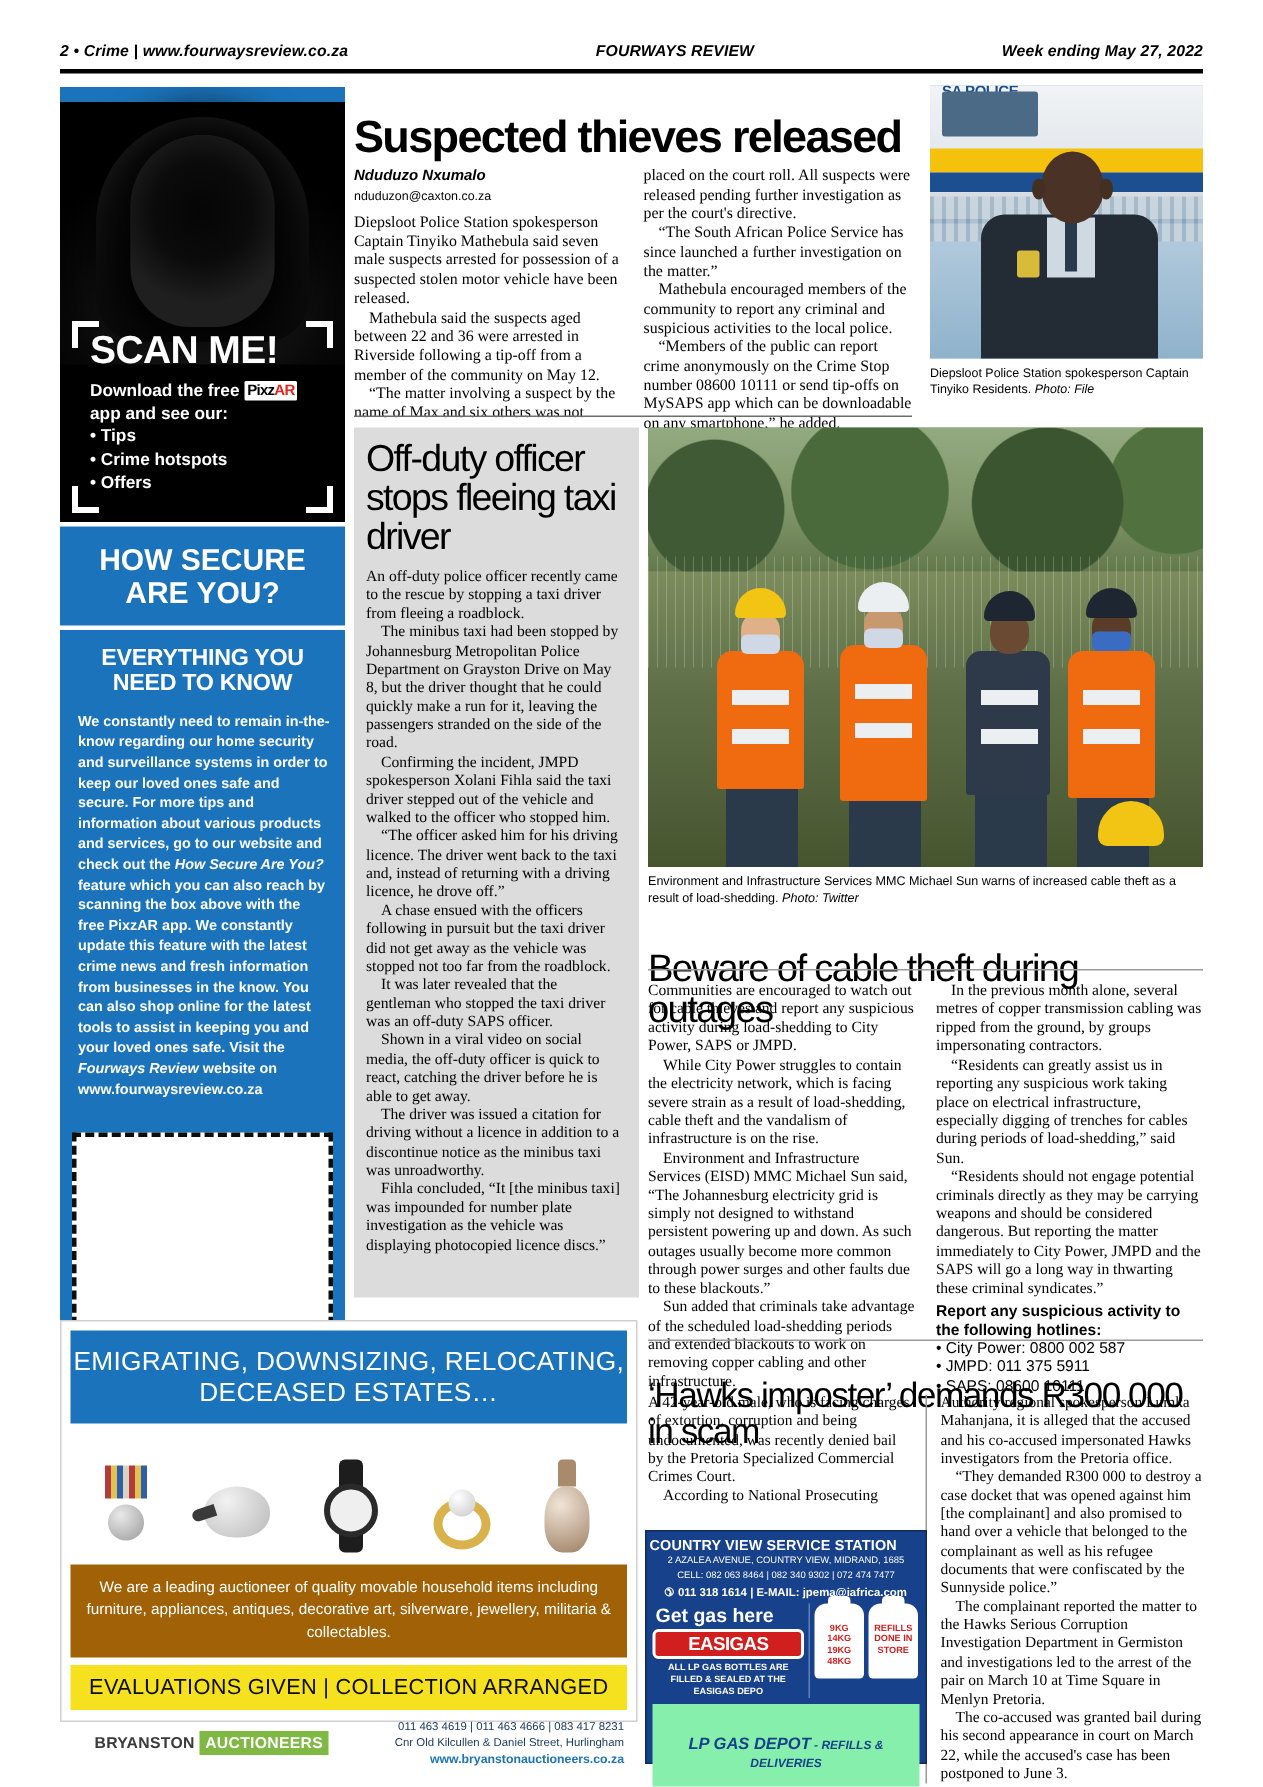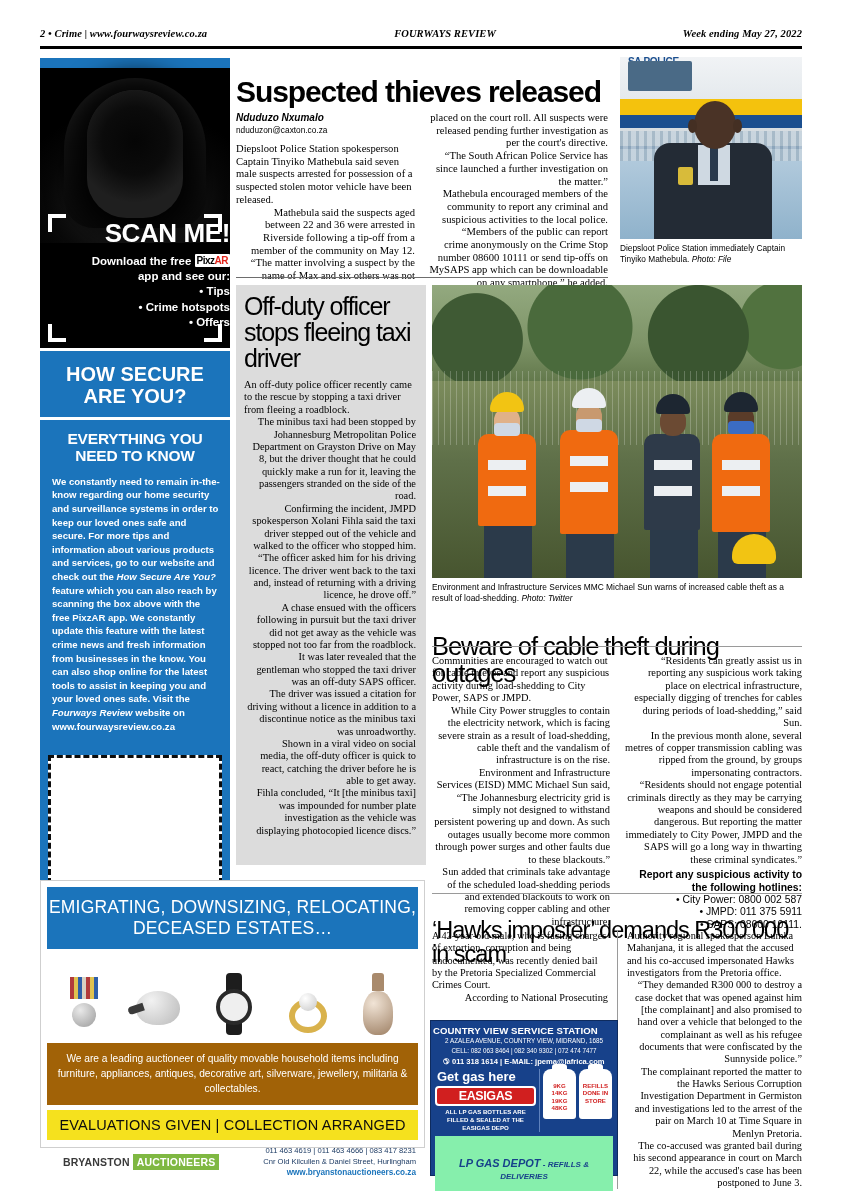--- a/index.html
+++ b/index.html
@@ -13,21 +13,21 @@
     overflow:hidden;
   }
   .page { position:absolute; inset:0; }
 
   
   .masthead {
     position:absolute; left:40px; top:28px; width:762px; height:20px;
     display:flex; align-items:flex-start; justify-content:space-between;
   }
   .mh-left, .mh-center, .mh-right {
-    font-family:Liberation Serif, serif;
+    font-family:Liberation Sans, sans-serif;
     font-weight:bold; font-style:italic; font-size:10.5px;
     letter-spacing:.1px; white-space:nowrap;text-align:center;
   }
   .mh-center { font-style:italic; }
   .mh-rule { position:absolute; left:40px; top:46px; width:762px; height:2.5px; background:#000; }
 
   
   .rail { position:absolute; left:40px; top:58px; width:190px; }
 
   .scanme {
@@ -43,21 +43,21 @@
     content:""; position:absolute; left:50%; top:22px; transform:translateX(-50%);
     width:96px; height:128px; border-radius:48px 48px 40px 40px;
     background:radial-gradient(ellipse 62% 48% at 50% 40%, #050505 0%, #0b0b0b 55%, #1f1f1f 100%);
     box-shadow:0 0 26px 16px rgba(0,0,0,.9);
   }
   .hood:before {
     content:""; position:absolute; left:50%; top:10px; transform:translateX(-50%);
     width:142px; height:150px; border-radius:72px 72px 30px 30px;
     background:linear-gradient(180deg,#262626 0%, #141414 45%, #0a0a0a 100%);
   }
-  .scan-inner { position:absolute; left:0; top:150px; width:190px; height:140px; color:#fff;text-align:right; }
+  .scan-inner { position:absolute; left:0; top:150px; width:190px; height:140px; color:#fff; }
   .corner { position:absolute; width:18px; height:18px; }
   .c-tl { left:8px;  top:6px;   border-left:4px solid #fff; border-top:4px solid #fff; }
   .c-tr { right:8px; top:6px;   border-right:4px solid #fff; border-top:4px solid #fff; }
   .c-bl { left:8px;  bottom:6px;border-left:4px solid #fff; border-bottom:4px solid #fff; }
   .c-br { right:8px; bottom:6px;border-right:4px solid #fff; border-bottom:4px solid #fff; }
   .scan-title {
     font-family:"Liberation Sans", sans-serif; font-weight:bold;
     font-size:26px; letter-spacing:-.4px; padding:12px 0 0 20px; line-height:1;
   }
   .scan-sub {
@@ -107,21 +107,21 @@
   .lead-head {
     position:absolute; left:236px; top:57px; width:372px;
     font-family:"Liberation Sans", sans-serif; font-weight:bold;
     font-size:30px; line-height:1.02; letter-spacing:-1.1px;
   }
   .lead-cols { position:absolute; left:236px; top:112px; width:372px; }
   .byline { font-family:"Liberation Sans", sans-serif; font-weight:bold; font-style:italic; font-size:10px; margin:0 0 2px; }
   .byemail { font-family:"Liberation Sans", sans-serif; font-size:8.3px; margin:0 0 8px; }
   .col2 { columns:2; column-gap:14px; }
   .bodytext p { margin:0; font-size:10.6px; line-height:1.20; text-align:left; }
-  .bodytext p + p { text-indent:10px;text-align:right; }
+  .bodytext p + p { text-indent:10px; }
 
   .lead-rule { position:absolute; left:236px; top:277px; width:372px; height:1px; background:#6d6d6d; }
 
   
   .photo-tr {
     position:absolute; left:620px; top:57px; width:182px; height:182px;
     overflow:hidden; background:#7fa8c9;
   }
   .ptr-sky { position:absolute; inset:0; background:linear-gradient(180deg,#d9e6ef 0%, #b9cfe0 46%, #8fb2cb 100%); }
   .ptr-van {
@@ -356,33 +356,33 @@
     <div class="ptr-man">
       <div class="ptr-body"></div>
       <div class="ptr-shirt"></div>
       <div class="ptr-tie"></div>
       <div class="ptr-badge"></div>
       <div class="ptr-head"></div>
       <div class="ptr-ear-l"></div>
       <div class="ptr-ear-r"></div>
     </div>
   </div>
-  <div class="photo-cap"><span>Diepsloot Police Station immediately Captain Tinyiko Mathebula. </span><i>Photo: File</i></div>
+  <div class="photo-cap"><span>Diepsloot Police Station spokesperson Captain Tinyiko Residents. </span><i>Photo: File</i></div>
 
   <div class="story2">
     <h2>Off-duty officer stops fleeing taxi driver</h2>
     <div class="bodytext">
       <p>An off-duty police officer recently came to the rescue by stopping a taxi driver from fleeing a roadblock.</p>
       <p>The minibus taxi had been stopped by Johannesburg Metropolitan Police Department on Grayston Drive on May 8, but the driver thought that he could quickly make a run for it, leaving the passengers stranded on the side of the road.</p>
       <p>Confirming the incident, JMPD spokesperson Xolani Fihla said the taxi driver stepped out of the vehicle and walked to the officer who stopped him.</p>
       <p>“The officer asked him for his driving licence. The driver went back to the taxi and, instead of returning with a driving licence, he drove off.”</p>
       <p>A chase ensued with the officers following in pursuit but the taxi driver did not get away as the vehicle was stopped not too far from the roadblock.</p>
       <p>It was later revealed that the gentleman who stopped the taxi driver was an off-duty SAPS officer.</p>
+      <p>Shown in a viral video on social media, the off-duty officer is quick to react, catching the driver before he is able to get away.</p>
       <p>The driver was issued a citation for driving without a licence in addition to a discontinue notice as the minibus taxi was unroadworthy.</p>
-      <p>Shown in a viral video on social media, the off-duty officer is quick to react, catching the driver before he is able to get away.</p>
       <p>Fihla concluded, “It [the minibus taxi] was impounded for number plate investigation as the vehicle was displaying photocopied licence discs.”</p>
     </div>
   </div>
 
   <div class="photo-cable">
     <div class="pc-sky"></div>
     <div class="pc-trees"></div>
     <div class="pc-ground"></div>
     <div class="pc-fence"></div>
 
@@ -423,22 +423,22 @@
   <div class="cable-cap"><span>Environment and Infrastructure Services MMC Michael Sun warns of increased cable theft as a result of load-shedding. </span><i>Photo: Twitter</i></div>
 
   <h2 class="cable-head">Beware of cable theft during outages</h2>
   <div class="cable-rule"></div>
   <div class="cable-cols">
     <div class="bodytext">
       <p>Communities are encouraged to watch out for cable thieves and report any suspicious activity during load-shedding to City Power, SAPS or JMPD.</p>
       <p>While City Power struggles to contain the electricity network, which is facing severe strain as a result of load-shedding, cable theft and the vandalism of infrastructure is on the rise.</p>
       <p>Environment and Infrastructure Services (EISD) MMC Michael Sun said, “The Johannesburg electricity grid is simply not designed to withstand persistent powering up and down. As such outages usually become more common through power surges and other faults due to these blackouts.”</p>
       <p>Sun added that criminals take advantage of the scheduled load-shedding periods and extended blackouts to work on removing copper cabling and other infrastructure.</p>
+      <p>In the previous month alone, several metres of copper transmission cabling was ripped from the ground, by groups impersonating contractors.</p>
       <p>“Residents can greatly assist us in reporting any suspicious work taking place on electrical infrastructure, especially digging of trenches for cables during periods of load-shedding,” said Sun.</p>
-      <p>In the previous month alone, several metres of copper transmission cabling was ripped from the ground, by groups impersonating contractors.</p>
       <p>“Residents should not engage potential criminals directly as they may be carrying weapons and should be considered dangerous. But reporting the matter immediately to City Power, JMPD and the SAPS will go a long way in thwarting these criminal syndicates.”</p>
       <p class="hot-head">Report any suspicious activity to the following hotlines:</p>
       <p class="hot-item">• City Power: 0800 002 587</p>
       <p class="hot-item">• JMPD: 011 375 5911</p>
       <p class="hot-item">• SAPS: 08600 10111.</p>
     </div>
   </div>
 
   <div class="hawks-rule"></div>
   <h2 class="hawks-head">‘Hawks imposter’ demands R300 000 in scam</h2>

